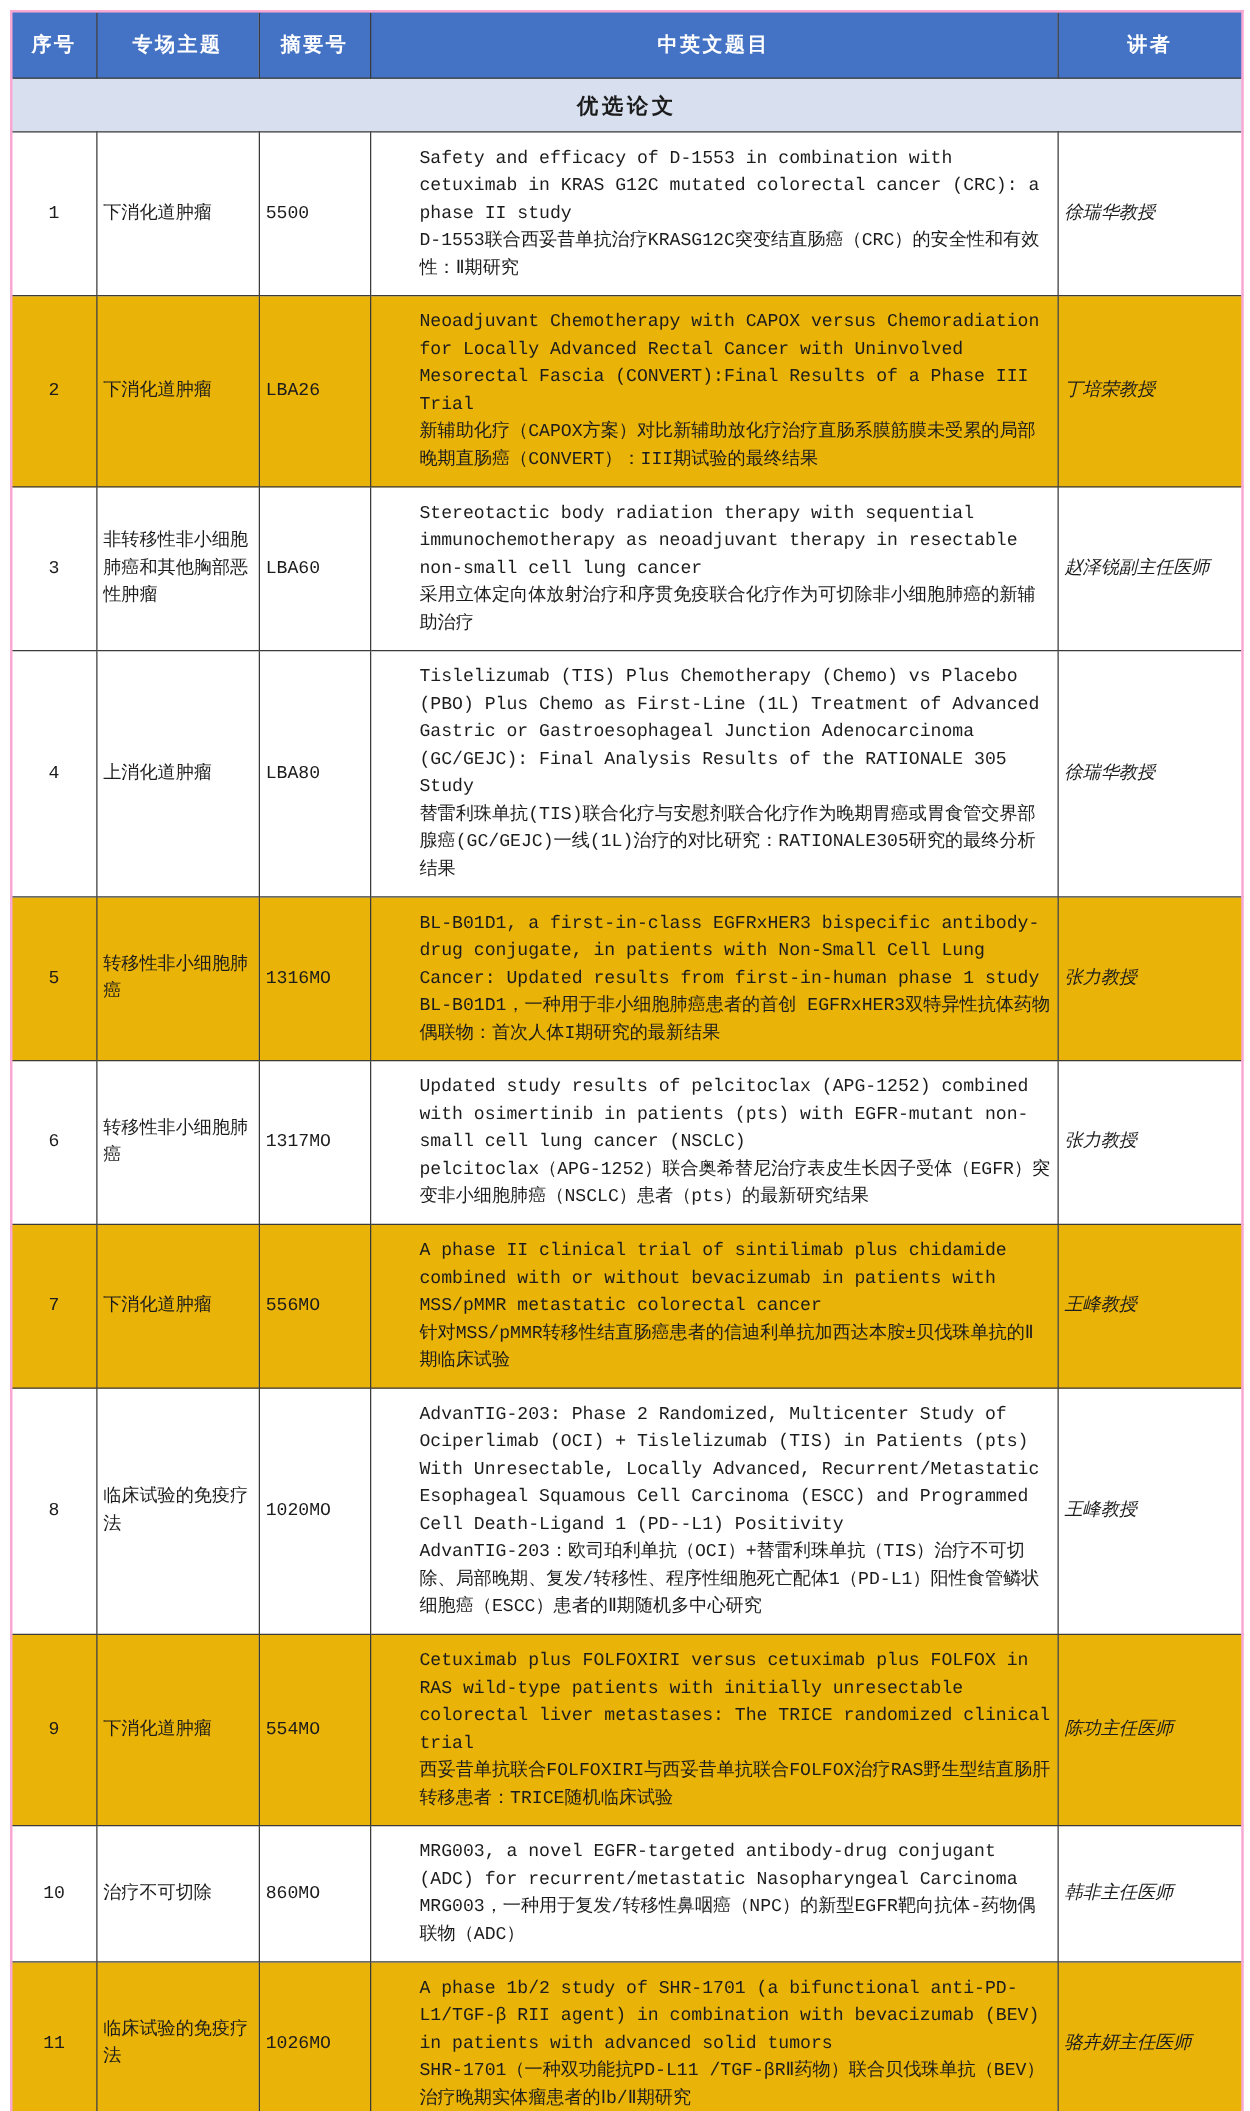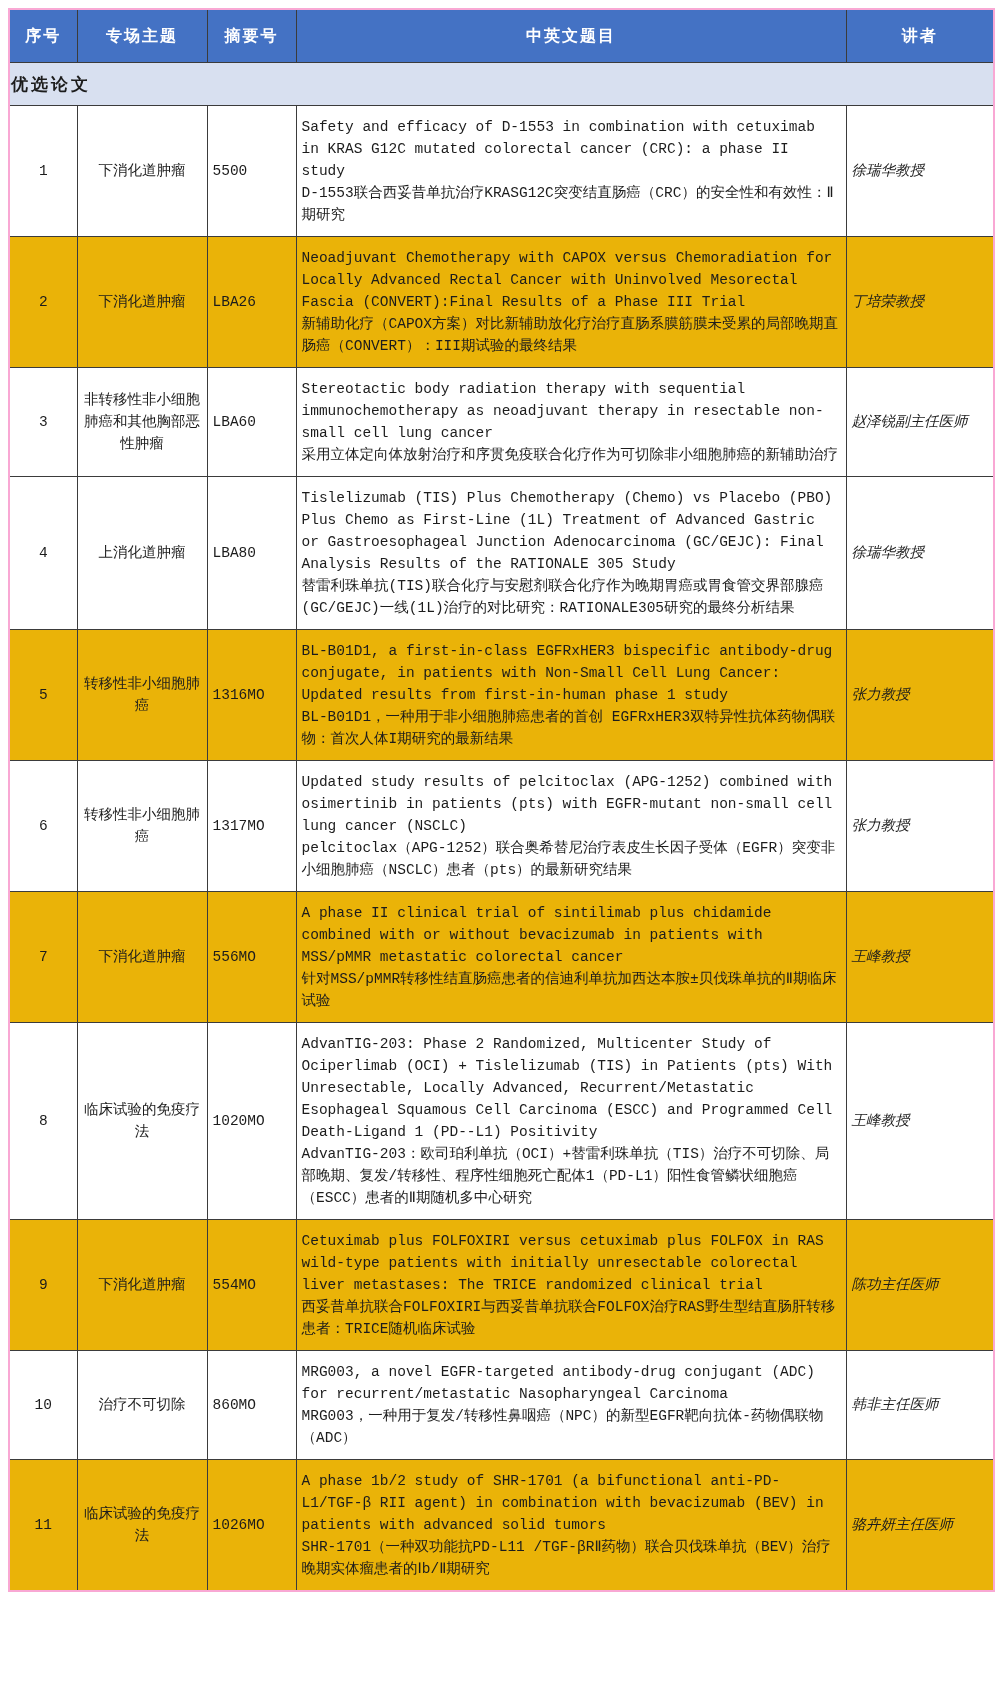--- a/index.html
+++ b/index.html
@@ -27,20 +27,21 @@
     color: #ffffff;
     font-size: 16px;
     font-weight: bold;
     height: 50px;
     text-align: center;
     letter-spacing: 2px;
     border-bottom: 2px solid #2e2e2e;
   }
   tr.section-row td {
     background: #d8e0f0;
+    text-align: center;
     font-weight: bold;
     font-size: 17px;
     height: 40px;
     letter-spacing: 3px;
     vertical-align: middle;
   }
   tr.data-row td {
     font-size: 14.5px;
     line-height: 22px;
     vertical-align: middle;
@@ -51,37 +52,36 @@
   tr.data-row.row-shaded td {
     background: #eab308;
   }
   td.cell-index {
     text-align: center;
     font-size: 15px;
   }
   td.cell-topic {
     padding-left: 7px;
     font-size: 15px;
-    text-align: center;
   }
   td.cell-abstract {
     padding-left: 5px;
     font-size: 15px;
   }
   td.cell-title {
     padding-left: 7px;
     padding-right: 4px;
   }
   td.cell-speaker {
     padding-left: 4px;
     padding-right: 2px;
     font-size: 15px;
     font-style: italic;
   }
-  .title-en, .title-zh { display: block; }
+  .title-en, .title-zh { display: block; margin-left: 34px; }
 </style>
 </head>
 <body>
 
 <table class="program">
   <colgroup>
     <col style="width:68px">
     <col style="width:130px">
     <col style="width:89px">
     <col style="width:550px">

